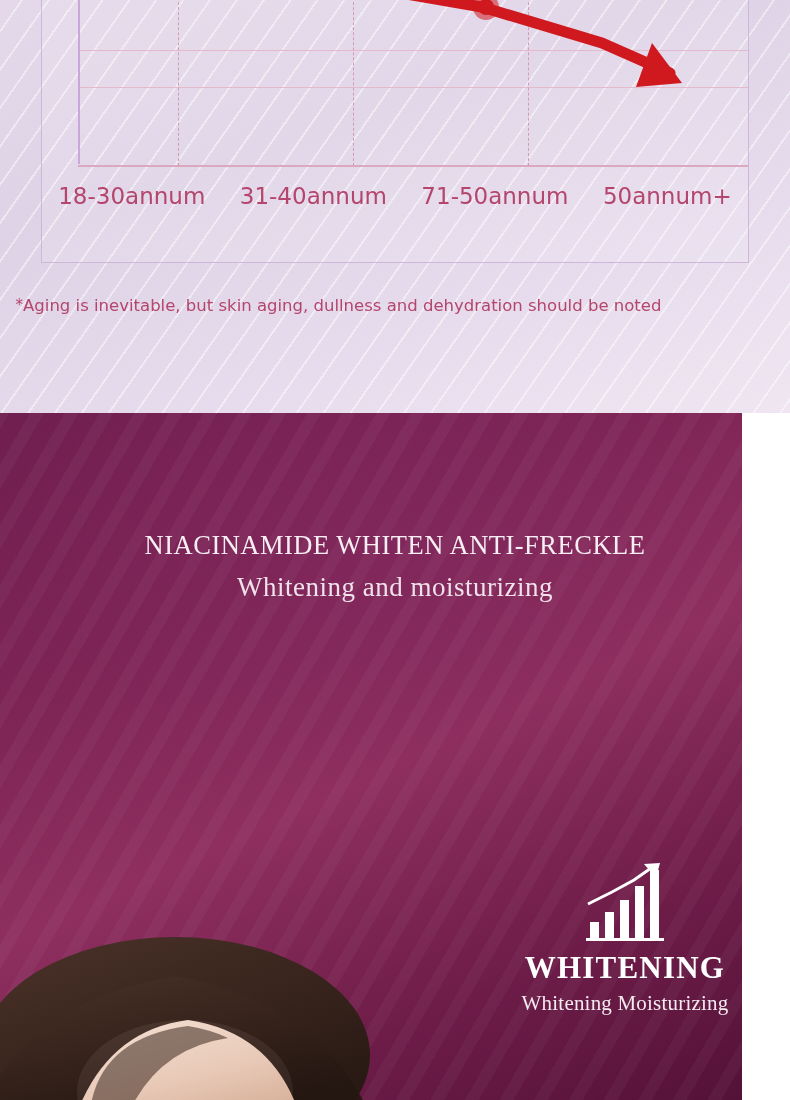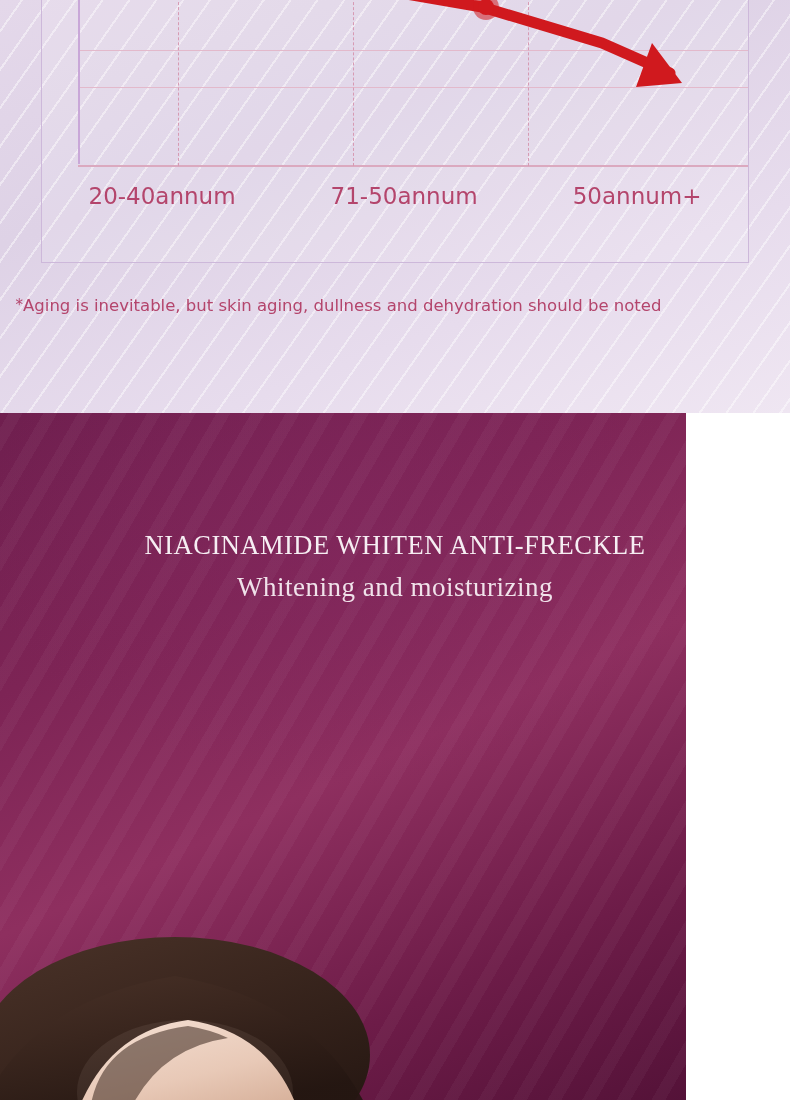--- a/index.html
+++ b/index.html
@@ -120,21 +120,21 @@
     font-size: 16.5px;
     font-family: "DejaVu Sans", sans-serif;
   }
   .note .star { vertical-align: top; font-size: 15px; }
 
   
   .hero {
     position: absolute;
     left: 0;
     top: 413px;
-    width: 686px;
+    width: 742px;
     height: 687px;
     background:
       radial-gradient(ellipse 520px 360px at 50% 18%, rgba(130,40,95,0.55) 0%, rgba(110,30,80,0.0) 70%),
       linear-gradient(155deg, #6f1f4f 0%, #7d2455 28%, #8e2f5f 52%, #6d1c48 78%, #541238 100%);
     overflow: hidden;
   }
   .hero::after {
     content: "";
     position: absolute;
     inset: 0;
@@ -244,21 +244,22 @@
 
       <svg class="arrow-svg" viewBox="0 0 708 453">
         <polyline points="40,150 150,158 300,172 440,196 560,232 628,262" fill="none" stroke="#d0191e" stroke-width="11" stroke-linecap="round" stroke-linejoin="round"></polyline>
         <polygon points="610,232 640,272 594,276" fill="#d0191e"></polygon>
         <circle cx="444" cy="196" r="13" fill="#d0191e" opacity="0.55"></circle>
         <circle cx="444" cy="196" r="8" fill="#d0191e"></circle>
       </svg>
     </div>
 
     <div class="x-labels">
-      <span>20-40annum</span>
+      <span>18-30annum</span>
+      <span>31-40annum</span>
       <span>71-50annum</span>
       <span>50annum+</span>
     </div>
 
     <div class="note">
       <span class="star">*</span><span>Aging is inevitable, but skin aging, dullness and dehydration should be noted</span>
     </div>
   </div>
 
   <div class="hero">
@@ -281,14 +282,28 @@
           <stop offset="100%" stop-color="#d8b29c"></stop>
         </linearGradient>
       </defs>
       <ellipse cx="215" cy="175" rx="195" ry="118" fill="url(#hairGrad)"></ellipse>
       <ellipse cx="225" cy="212" rx="108" ry="72" fill="url(#skinGrad)"></ellipse>
       <path d="M20 230 Q70 120 215 96 Q355 120 408 230 Z" fill="url(#hairGrad)" opacity="0.92"></path>
       <path d="M118 230 Q150 150 228 140 Q310 152 338 230 Z" fill="url(#skinGrad)"></path>
       <path d="M130 230 Q140 158 228 146 Q252 150 268 158 Q200 168 170 230 Z" fill="#3a261e" opacity="0.55"></path>
     </svg>
 
+    <div class="badge">
+      <svg class="badge-icon" viewBox="0 0 86 82">
+        <rect x="8" y="60" width="9" height="16" fill="#ffffff"></rect>
+        <rect x="23" y="50" width="9" height="26" fill="#ffffff"></rect>
+        <rect x="38" y="38" width="9" height="38" fill="#ffffff"></rect>
+        <rect x="53" y="24" width="9" height="52" fill="#ffffff"></rect>
+        <rect x="68" y="8" width="9" height="68" fill="#ffffff"></rect>
+        <path d="M6 42 L30 30 L52 18 L72 4" fill="none" stroke="#ffffff" stroke-width="3"></path>
+        <polygon points="62,2 78,1 74,16" fill="#ffffff"></polygon>
+        <rect x="4" y="76" width="78" height="3" fill="#ffffff"></rect>
+      </svg>
+      <div class="badge-title">WHITENING</div>
+      <div class="badge-sub">Whitening Moisturizing</div>
+    </div>
   </div>
 </div>
 
 </body></html>

